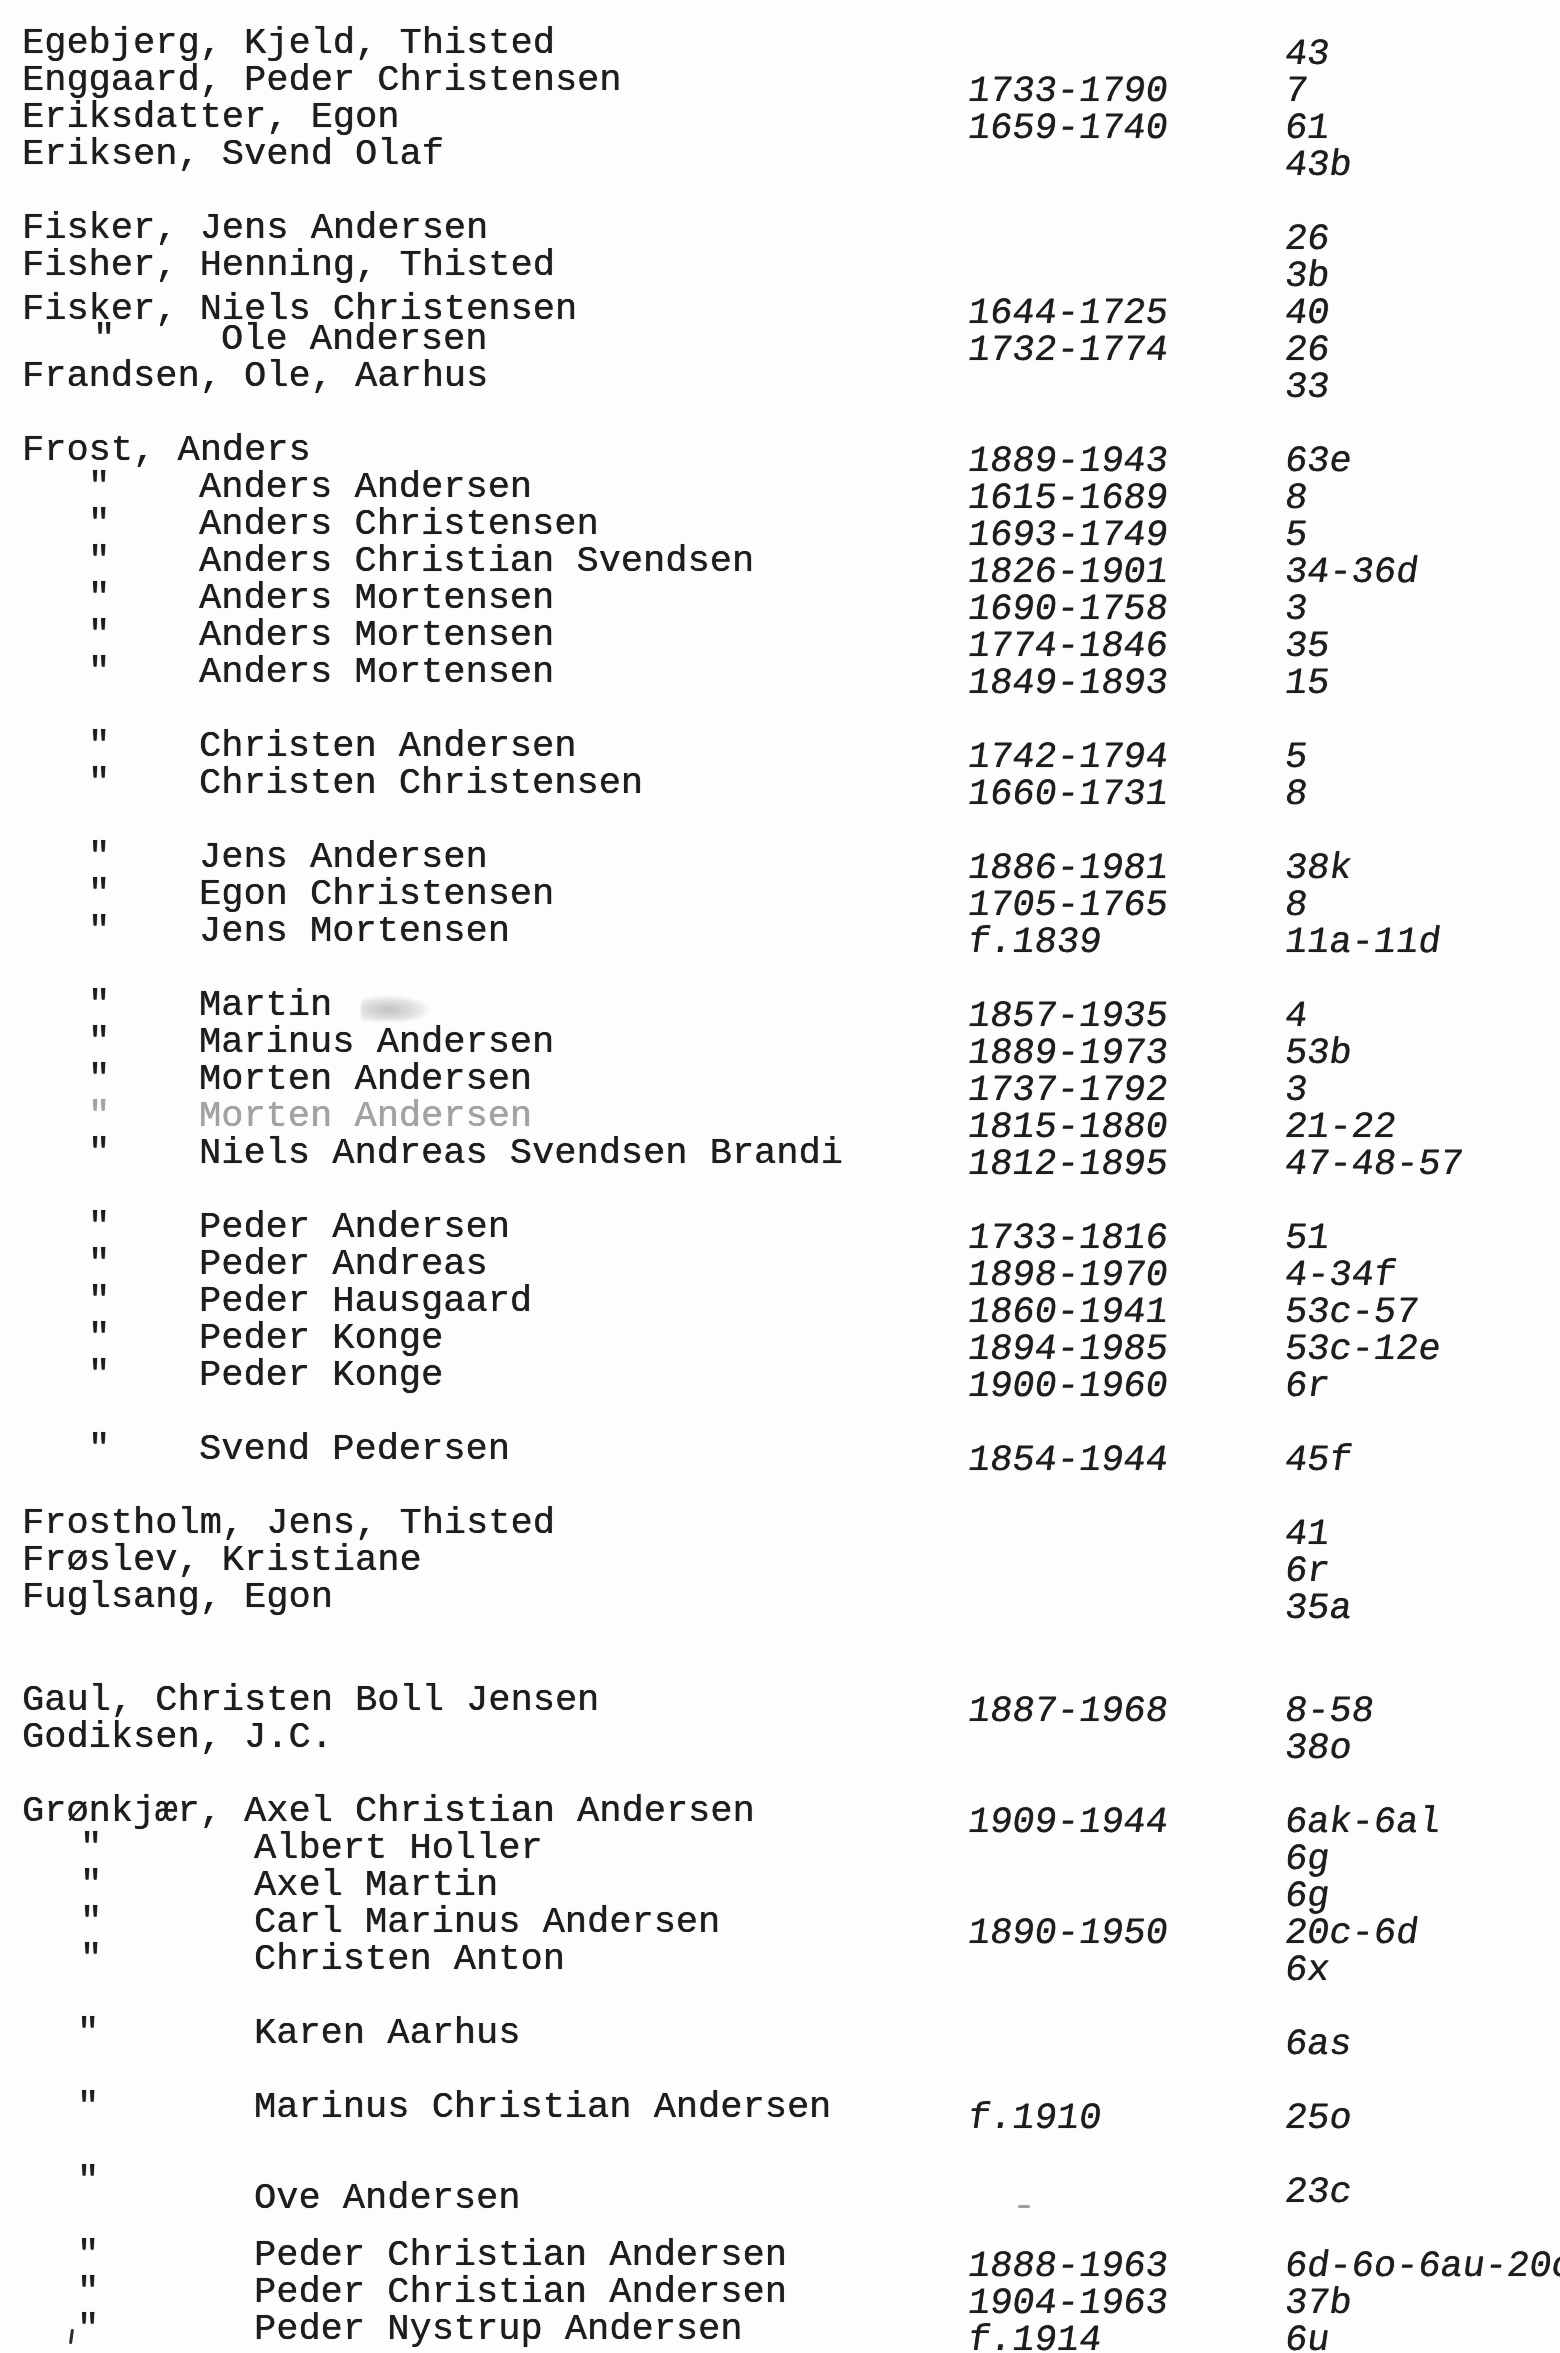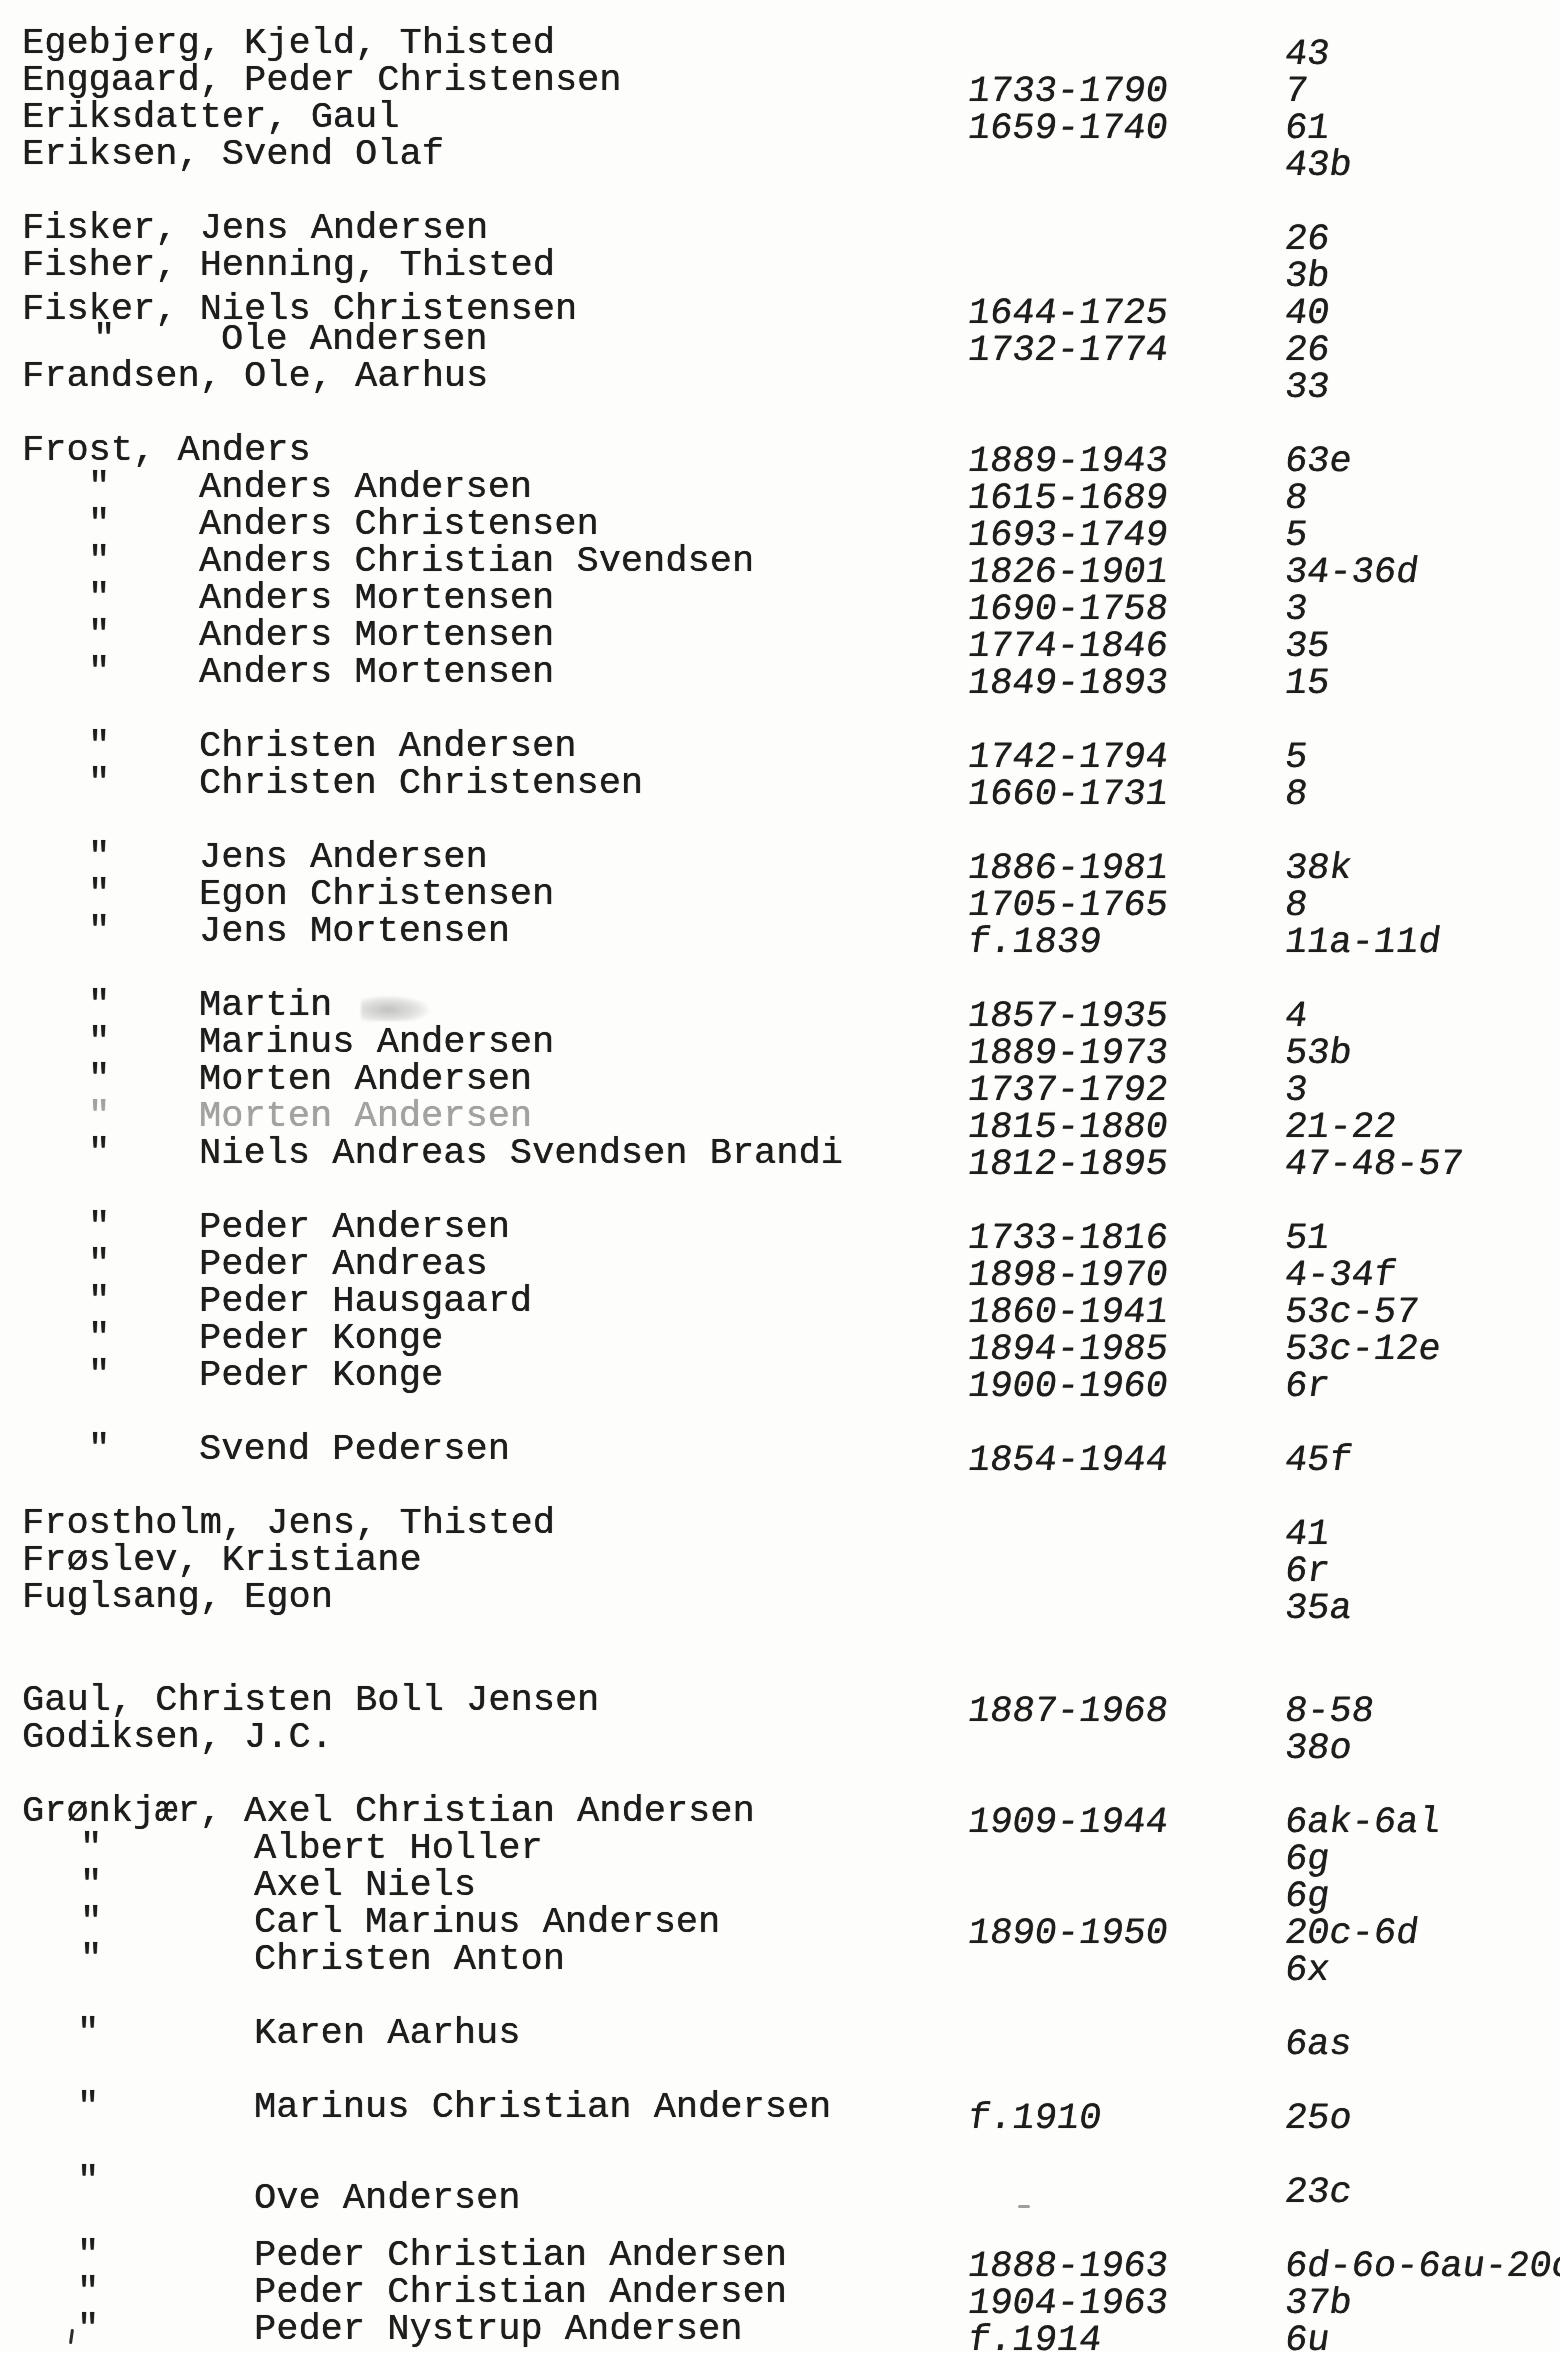--- a/index.html
+++ b/index.html
@@ -42,21 +42,21 @@
         <div class="row">
           <span class="cell name" style="left: 0px;">Egebjerg, Kjeld, Thisted</span>
           <span class="cell ref">43</span>
         </div>
         <div class="row">
           <span class="cell name" style="left: 0px;">Enggaard, Peder Christensen</span>
           <span class="cell dates">1733-1790</span>
           <span class="cell ref">7</span>
         </div>
         <div class="row">
-          <span class="cell name" style="left: 0px;">Eriksdatter, Gaul</span>
+          <span class="cell name" style="left: 0px;">Eriksdatter, Egon</span>
           <span class="cell dates">1659-1740</span>
           <span class="cell ref">61</span>
         </div>
         <div class="row">
           <span class="cell name" style="left: 0px;">Eriksen, Svend Olaf</span>
           <span class="cell ref">43b</span>
         </div>
       </div>
       <div class="block">
         <div class="row">
@@ -264,21 +264,21 @@
           <span class="cell dates">1909-1944</span>
           <span class="cell ref">6ak-6al</span>
         </div>
         <div class="row">
           <span class="cell ditto" style="left: 58px;">"</span>
           <span class="cell name" style="left: 232px;">Albert Holler</span>
           <span class="cell ref">6g</span>
         </div>
         <div class="row">
           <span class="cell ditto" style="left: 58px;">"</span>
-          <span class="cell name" style="left: 232px;">Axel Niels</span>
+          <span class="cell name" style="left: 232px;">Axel Martin</span>
           <span class="cell ref">6g</span>
         </div>
         <div class="row">
           <span class="cell ditto" style="left: 58px;">"</span>
           <span class="cell name" style="left: 232px;">Carl Marinus Andersen</span>
           <span class="cell dates">1890-1950</span>
           <span class="cell ref">20c-6d</span>
         </div>
         <div class="row">
           <span class="cell ditto" style="left: 58px;">"</span>

